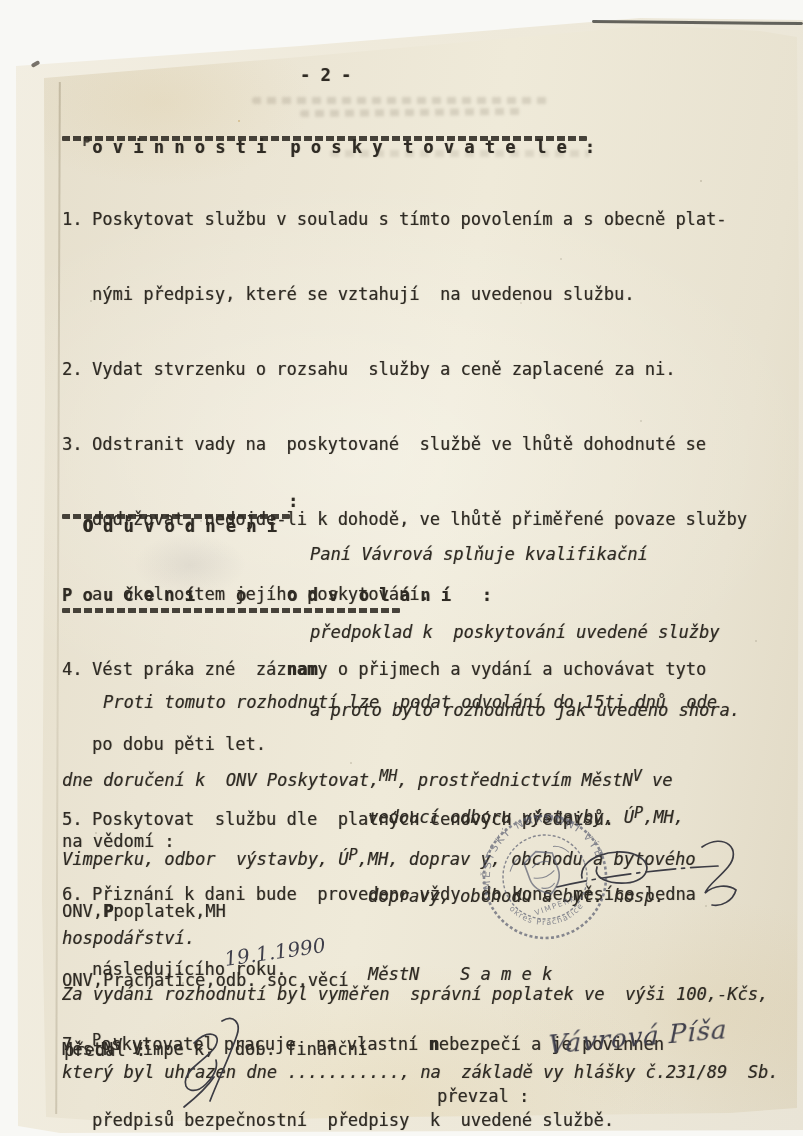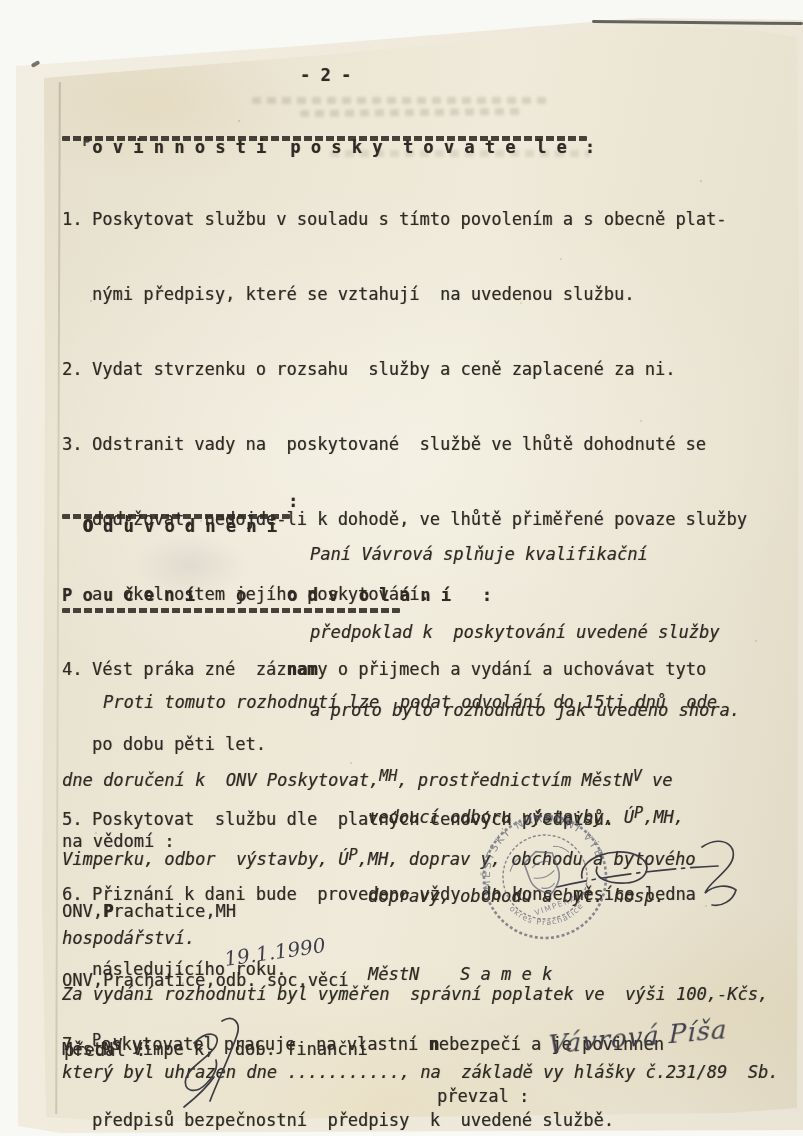--- a/index.html
+++ b/index.html
@@ -160,21 +160,21 @@
 </div>
 
 <div class="t lh26" style="left:368px;top:752px">
   <div><span>vedoucí odboru výstavby, Ú</span><span class="sup">P</span><span>,MH,</span></div>
   <div>dopravy, obchodu a byt. hosp.</div>
   <div>MěstN    S a m e k</div>
 </div>
 
 <div class="t" style="left:62px;top:829px">na vědomí :</div>
 <div class="t lh23" style="left:62px;top:854px">
-  <div><span>ONV,</span><span class="ov">P</span><span>rachatice,MH</span></div>
+  <div><span>ONV,</span><span class="ov">P</span><span>poplatek,MH</span></div>
   <div>ONV,Prachatice,odb. soc.věcí</div>
   <div><span>MěstN</span><span class="sup">V</span><span> Vimpe k,  dob. finanční</span></div>
 </div>
 
 <div class="t lh26" style="left:62px;top:929px">
   <div>Za vydání rozhodnutí byl vyměřen  správní poplatek ve  výši 100,-Kčs,</div>
   <div><span>který byl uhrazen dne </span><span>...........</span><span>, na  základě vy hlášky č.231/89  Sb.</span></div>
   
 </div>
 <div class="hand" style="left:224px;top:940px;font-size:20px;transform:rotate(-8deg)">19.1.1990</div>

